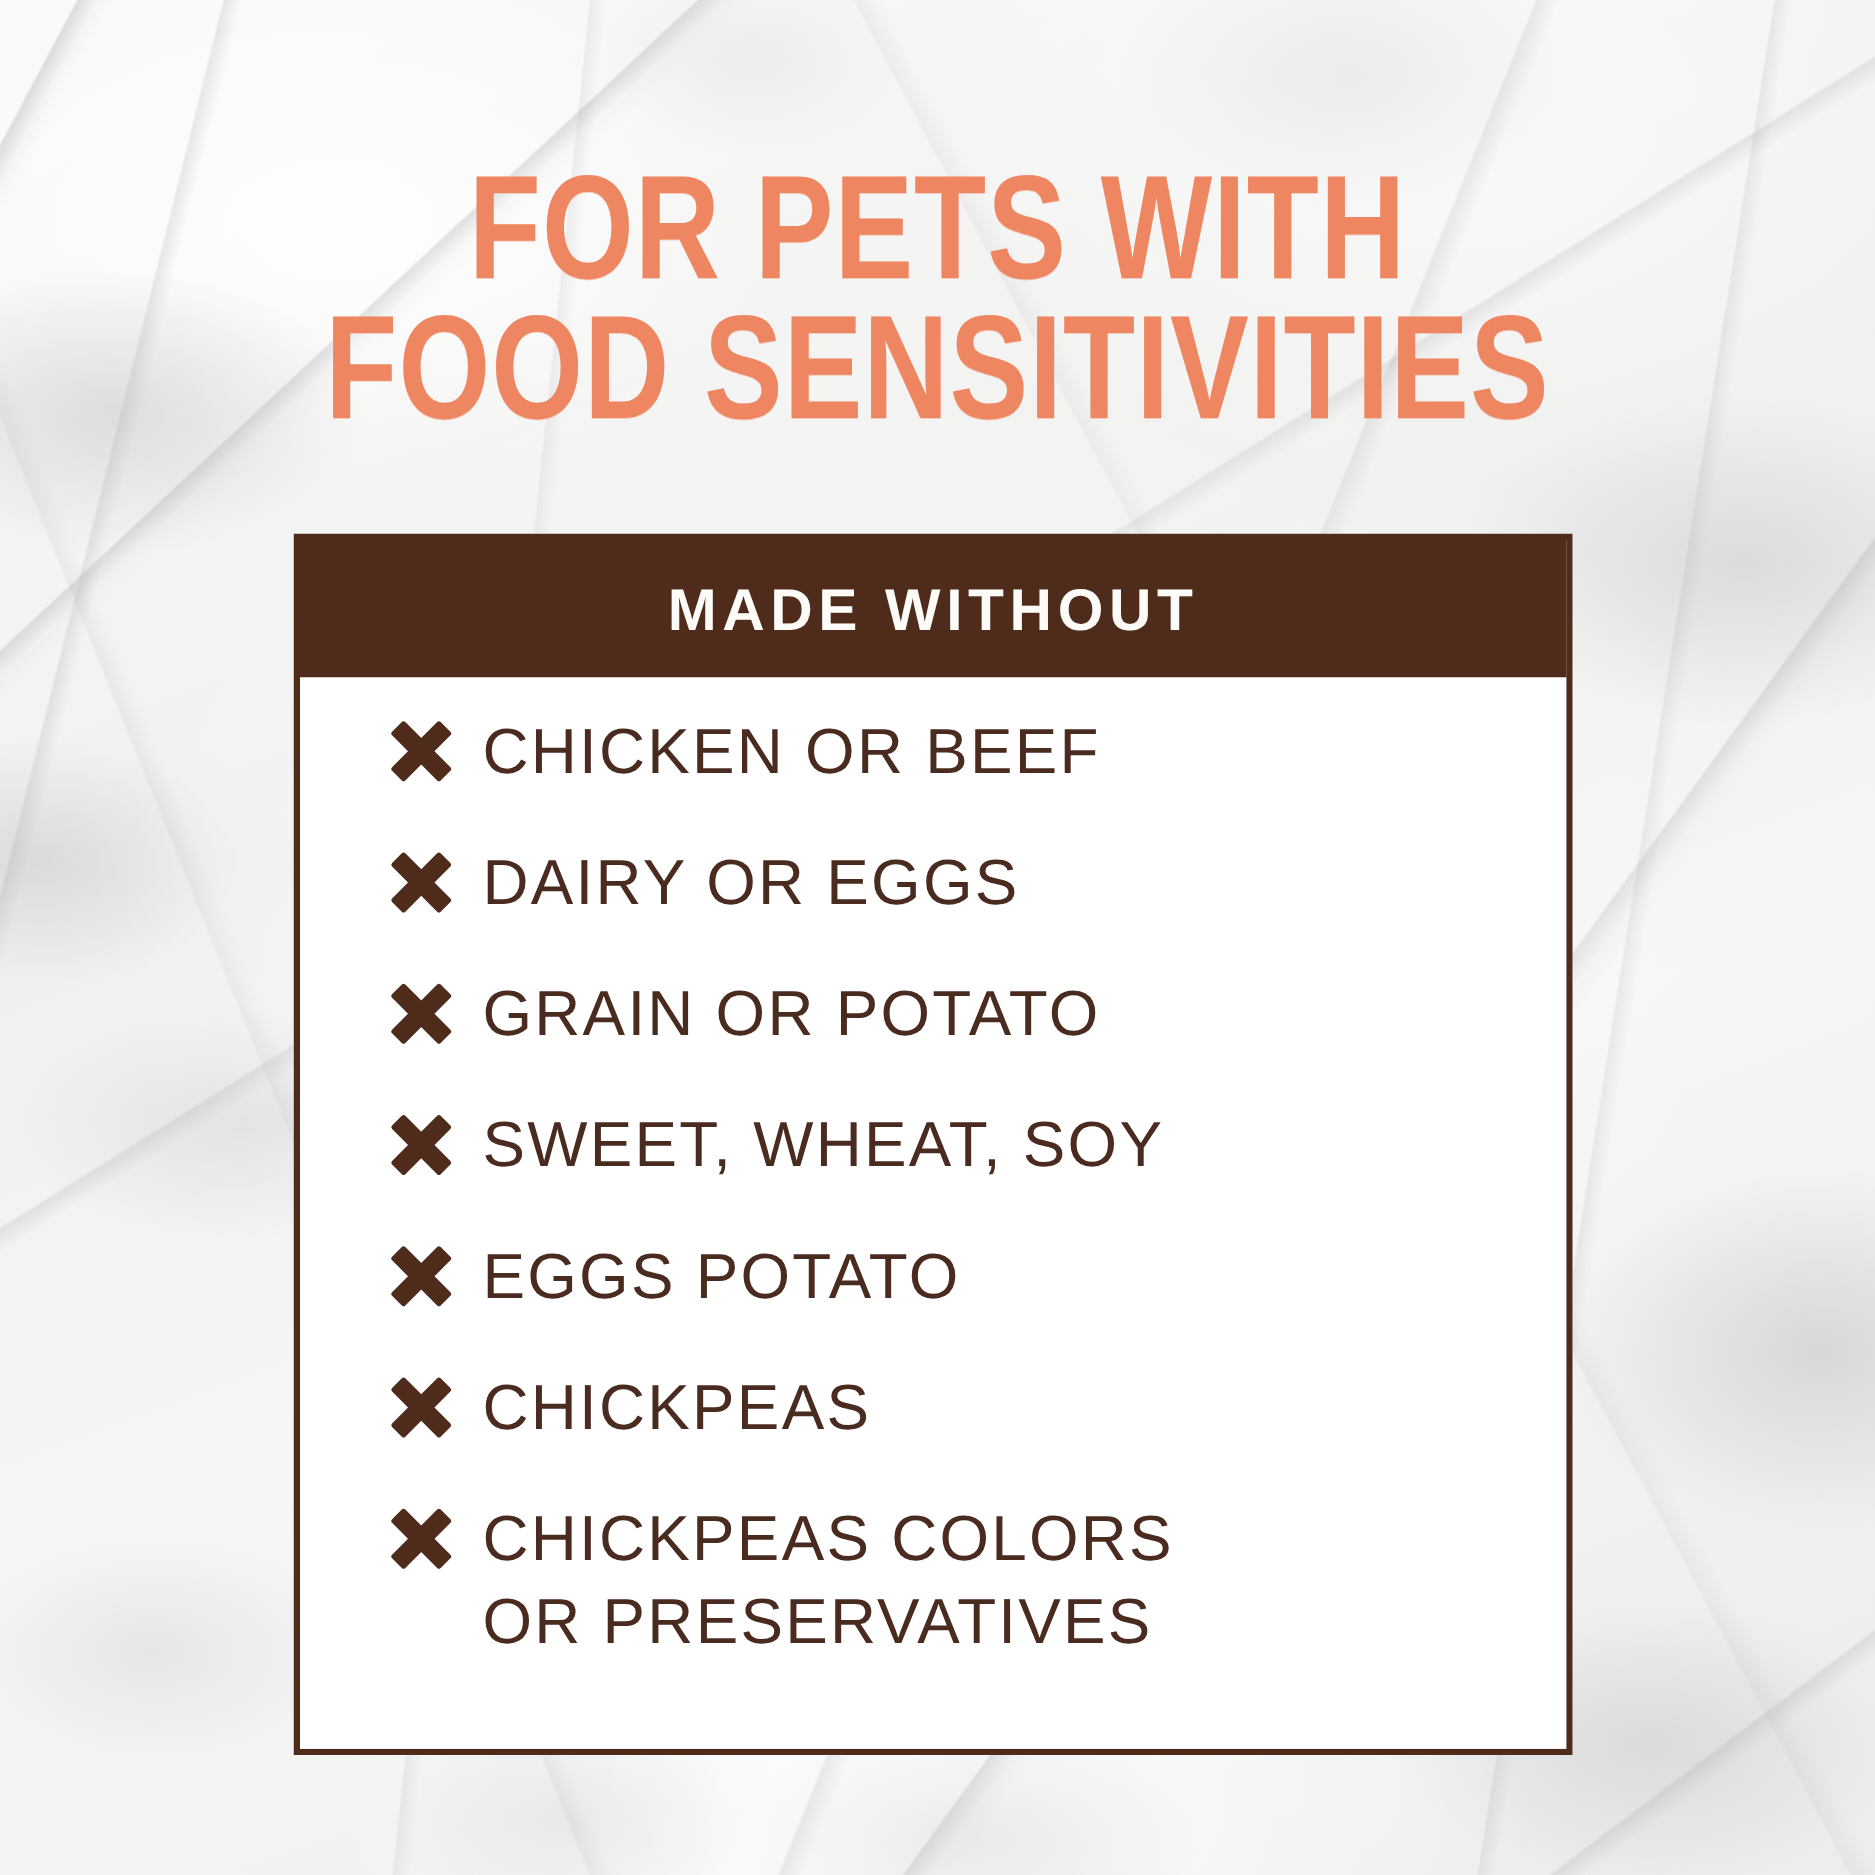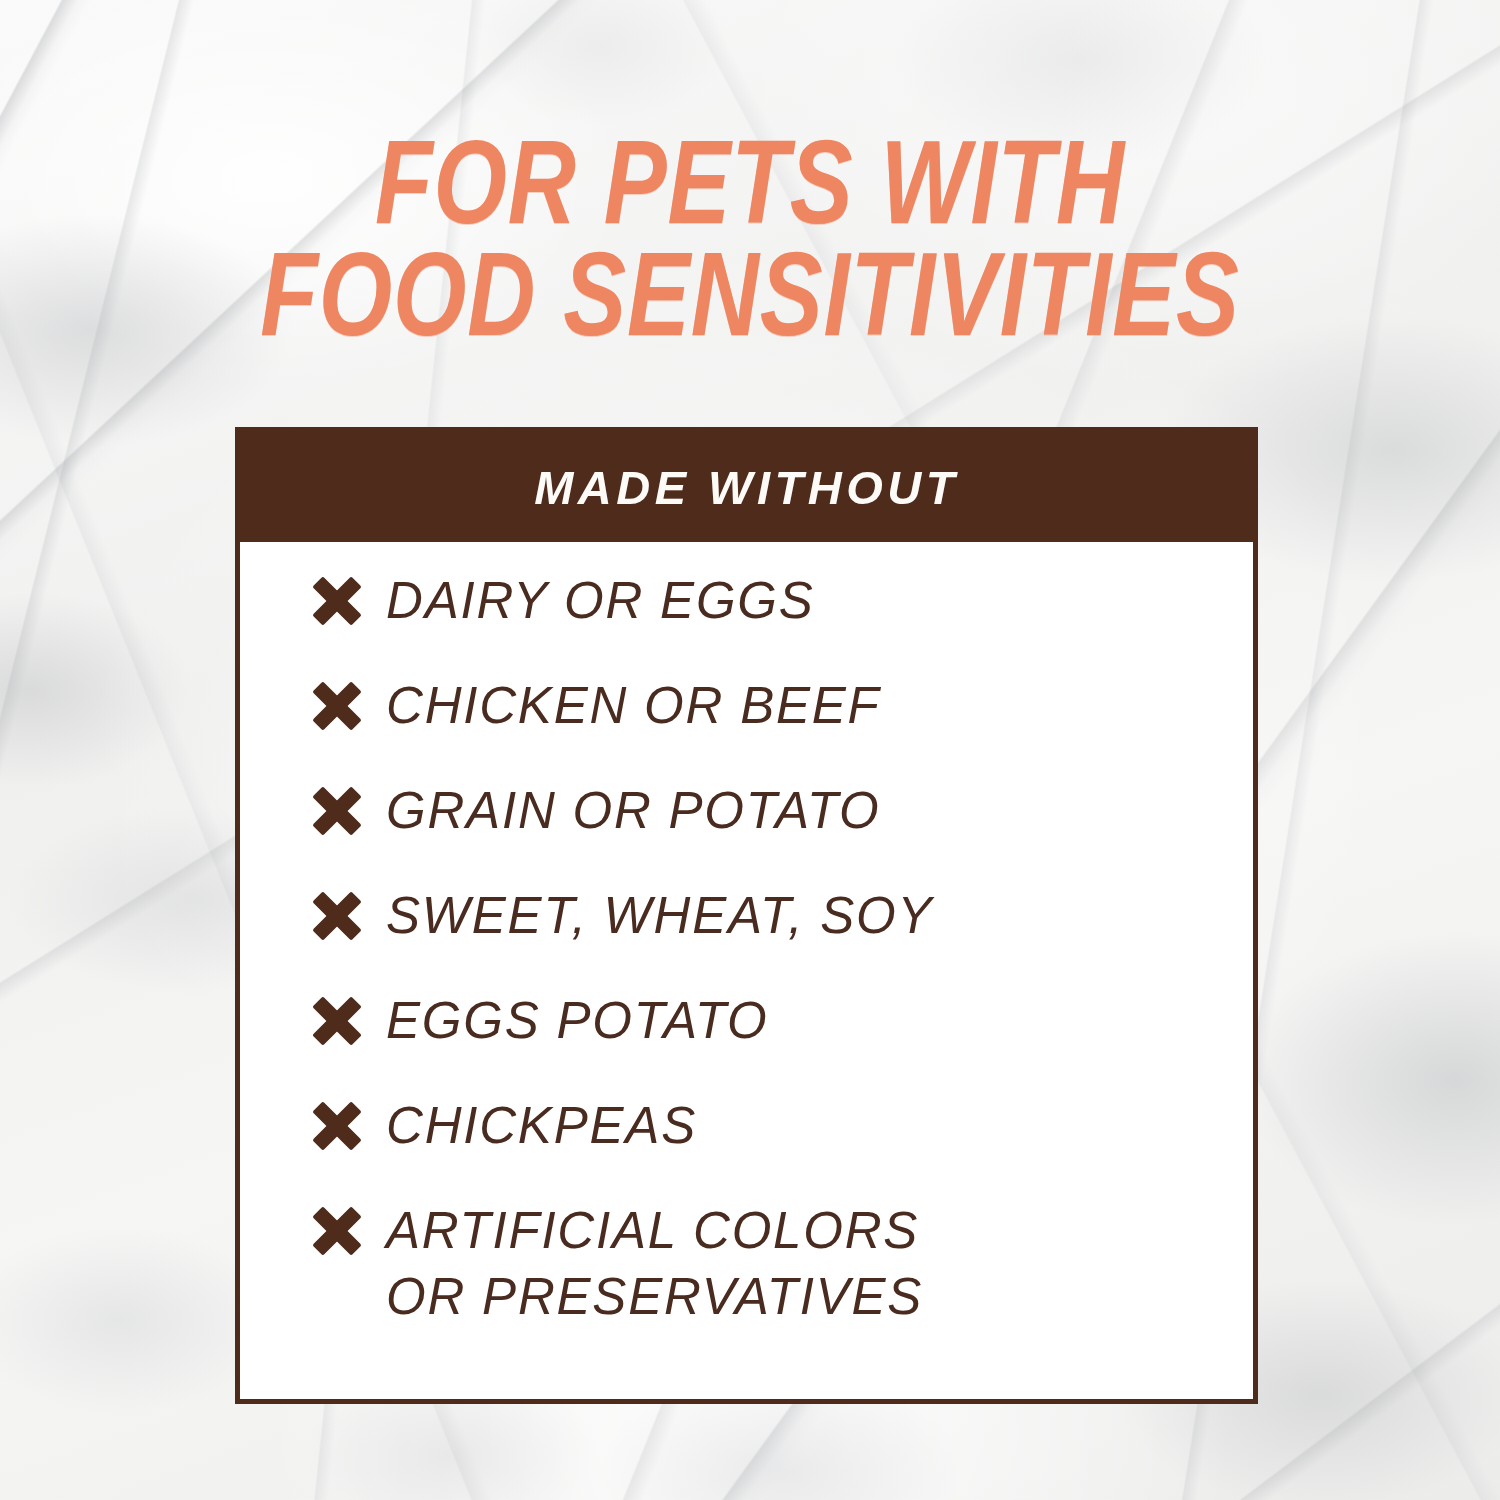--- a/index.html
+++ b/index.html
@@ -15,21 +15,20 @@
     background: #f2f2f1;
   }
 
   
   .stage {
     position: relative;
     width: 1500px;
     height: 1500px;
     overflow: hidden;
     background-color: #7f1d1d;
-    font-style: italic;
   }
   .marble-base {
     position: absolute;
     inset: 0;
     background-color: #f3f3f2;
     background-image:
       radial-gradient(ellipse 520px 300px at 18% 12%, rgba(255,255,255,0.95) 0%, rgba(255,255,255,0) 70%),
       radial-gradient(ellipse 600px 420px at 78% 6%,  rgba(250,250,250,0.9) 0%, rgba(250,250,250,0) 72%),
       radial-gradient(ellipse 700px 520px at 50% 95%, rgba(255,255,255,0.9) 0%, rgba(255,255,255,0) 70%),
       linear-gradient(160deg, #fafafa 0%, #f0f0ef 38%, #f6f6f5 62%, #ececeb 100%);
@@ -190,51 +189,51 @@
 
     <div class="card-header">
       <div class="card-header-title">MADE WITHOUT</div>
     </div>
 
     <div class="card-body">
       <ul class="no-list">
 
         <li class="no-item">
           <span class="x-icon"></span>
+          <span class="no-text">CHICKEN OR BEEF</span>
+        </li>
+
+        <li class="no-item">
+          <span class="x-icon"></span>
           <span class="no-text">DAIRY OR EGGS</span>
         </li>
 
         <li class="no-item">
           <span class="x-icon"></span>
-          <span class="no-text">CHICKEN OR BEEF</span>
-        </li>
-
-        <li class="no-item">
-          <span class="x-icon"></span>
           <span class="no-text">GRAIN OR POTATO</span>
         </li>
 
         <li class="no-item">
           <span class="x-icon"></span>
           <span class="no-text">SWEET, WHEAT, SOY</span>
         </li>
 
         <li class="no-item">
           <span class="x-icon"></span>
           <span class="no-text">EGGS POTATO</span>
         </li>
 
         <li class="no-item">
           <span class="x-icon"></span>
           <span class="no-text">CHICKPEAS</span>
         </li>
 
         <li class="no-item tall">
           <span class="x-icon"></span>
-          <span class="no-text">ARTIFICIAL COLORS
+          <span class="no-text">CHICKPEAS COLORS
 OR PRESERVATIVES</span>
         </li>
 
       </ul>
     </div>
 
   </div>
 </div>
 
 </body></html>

